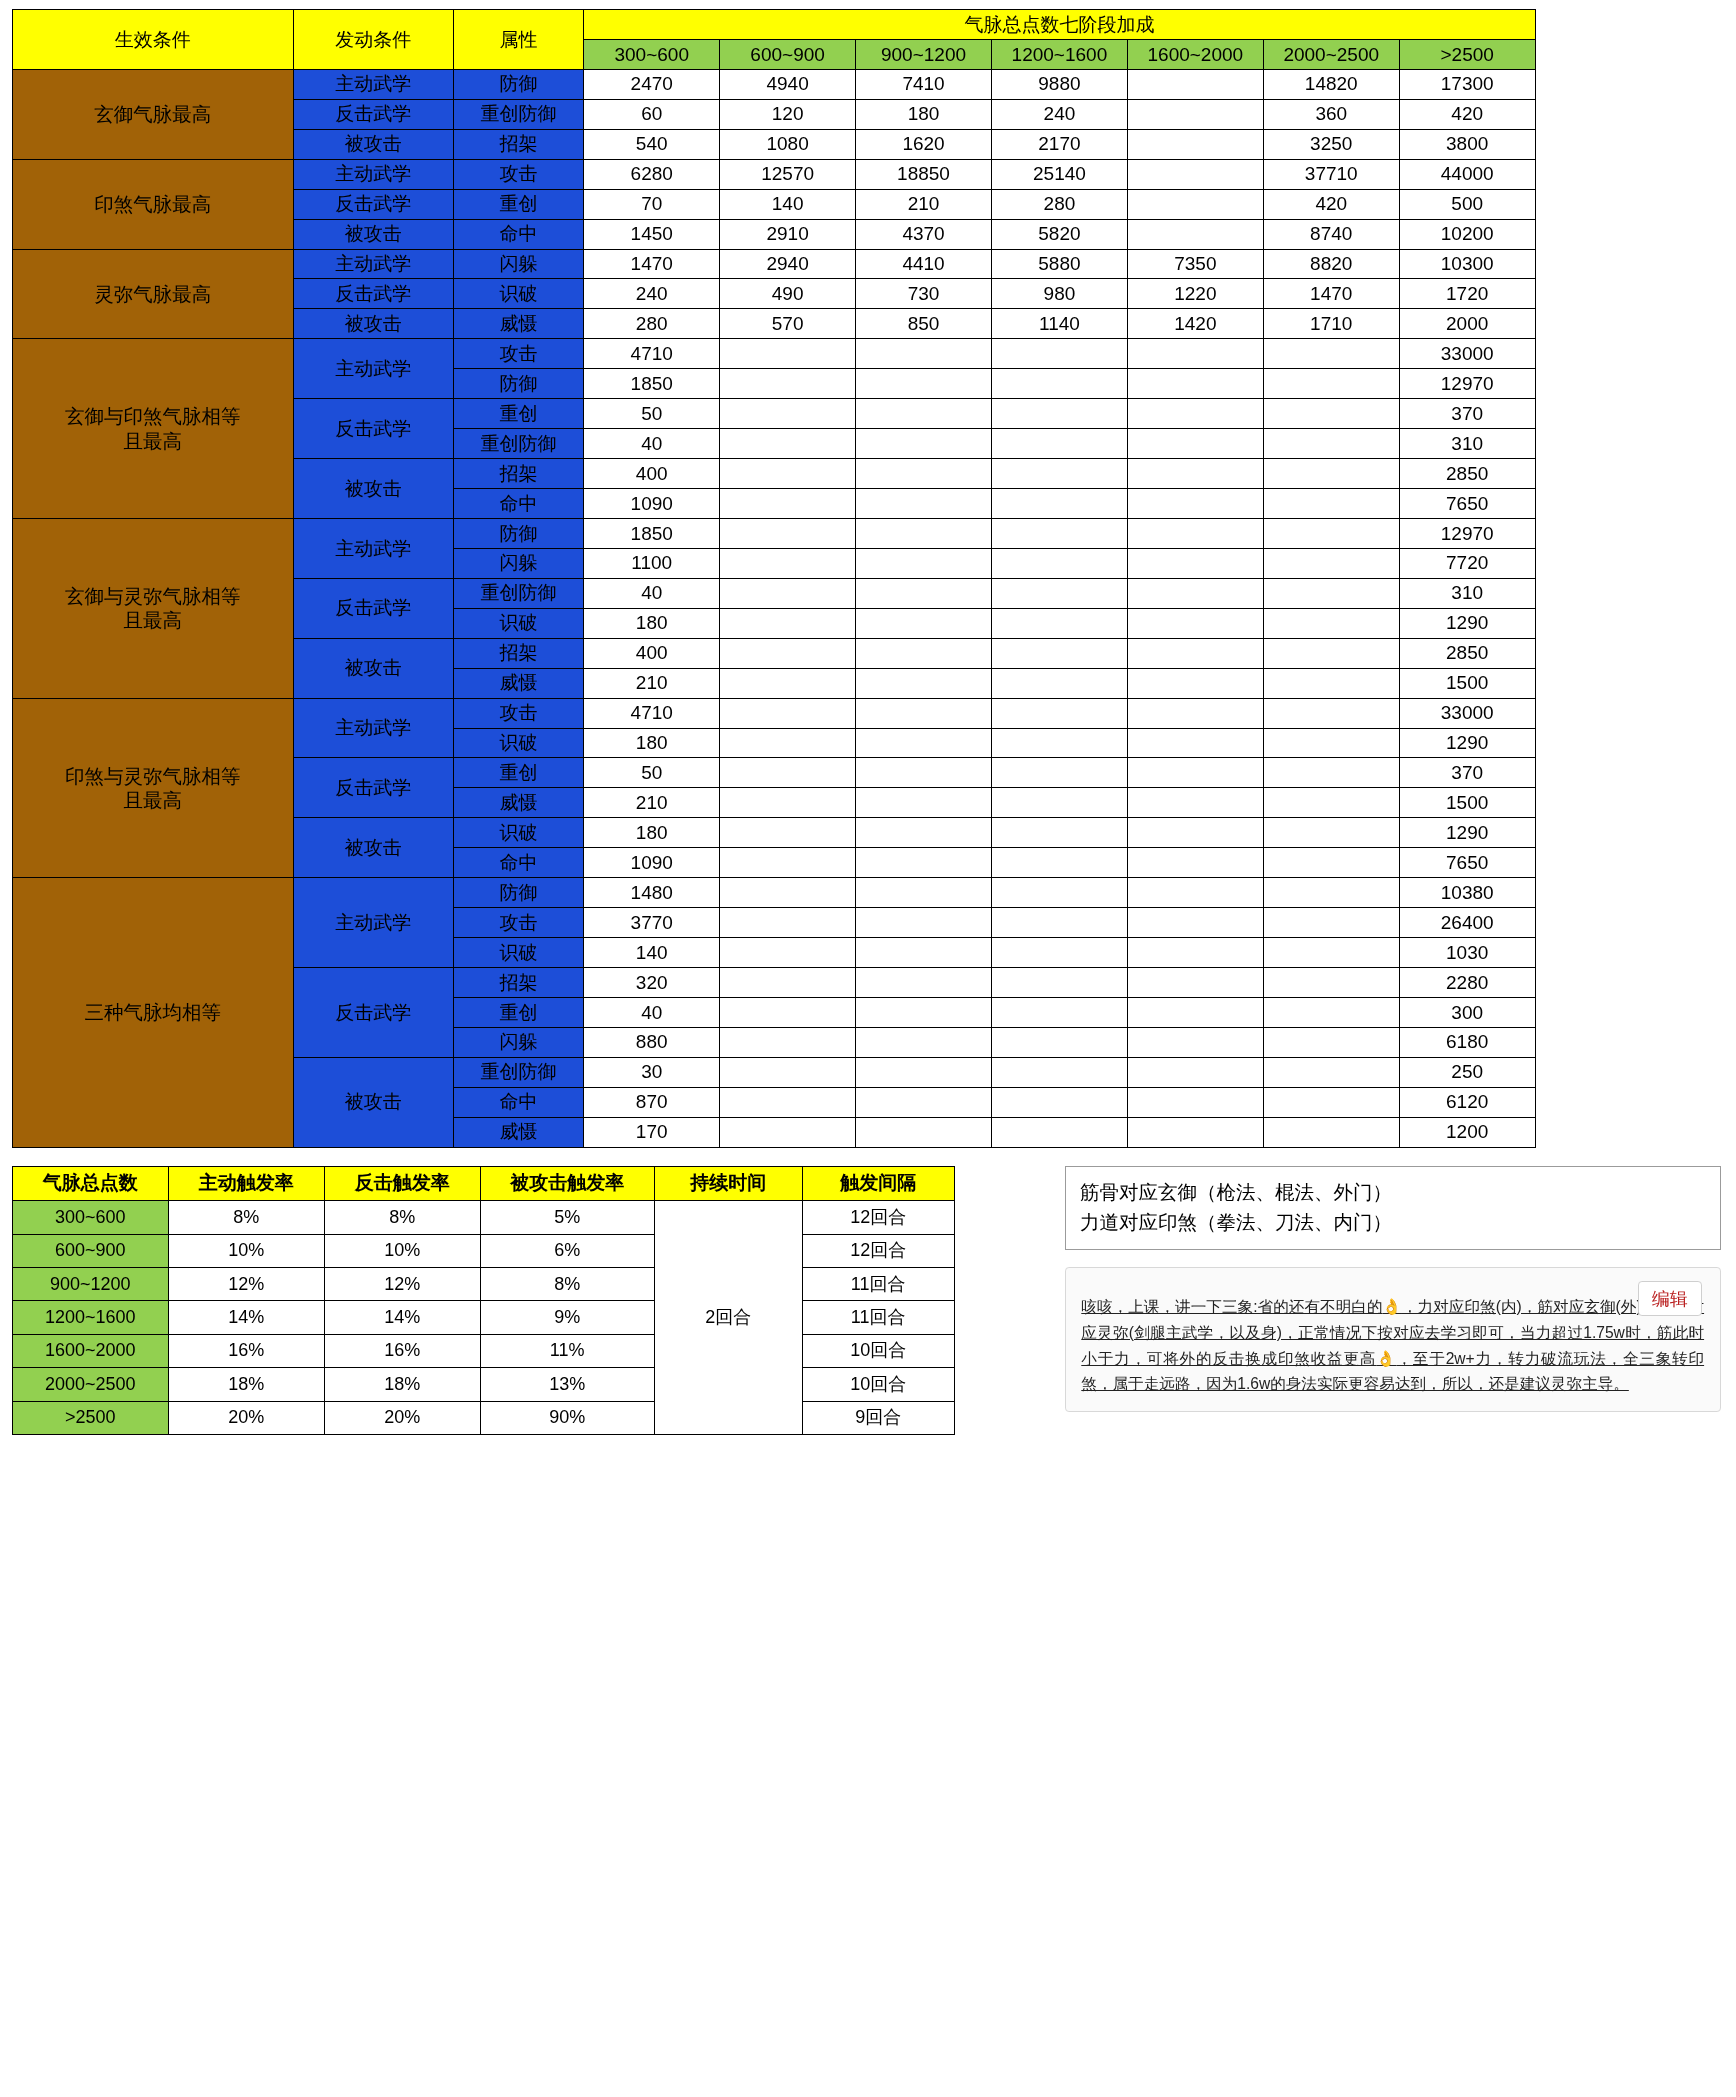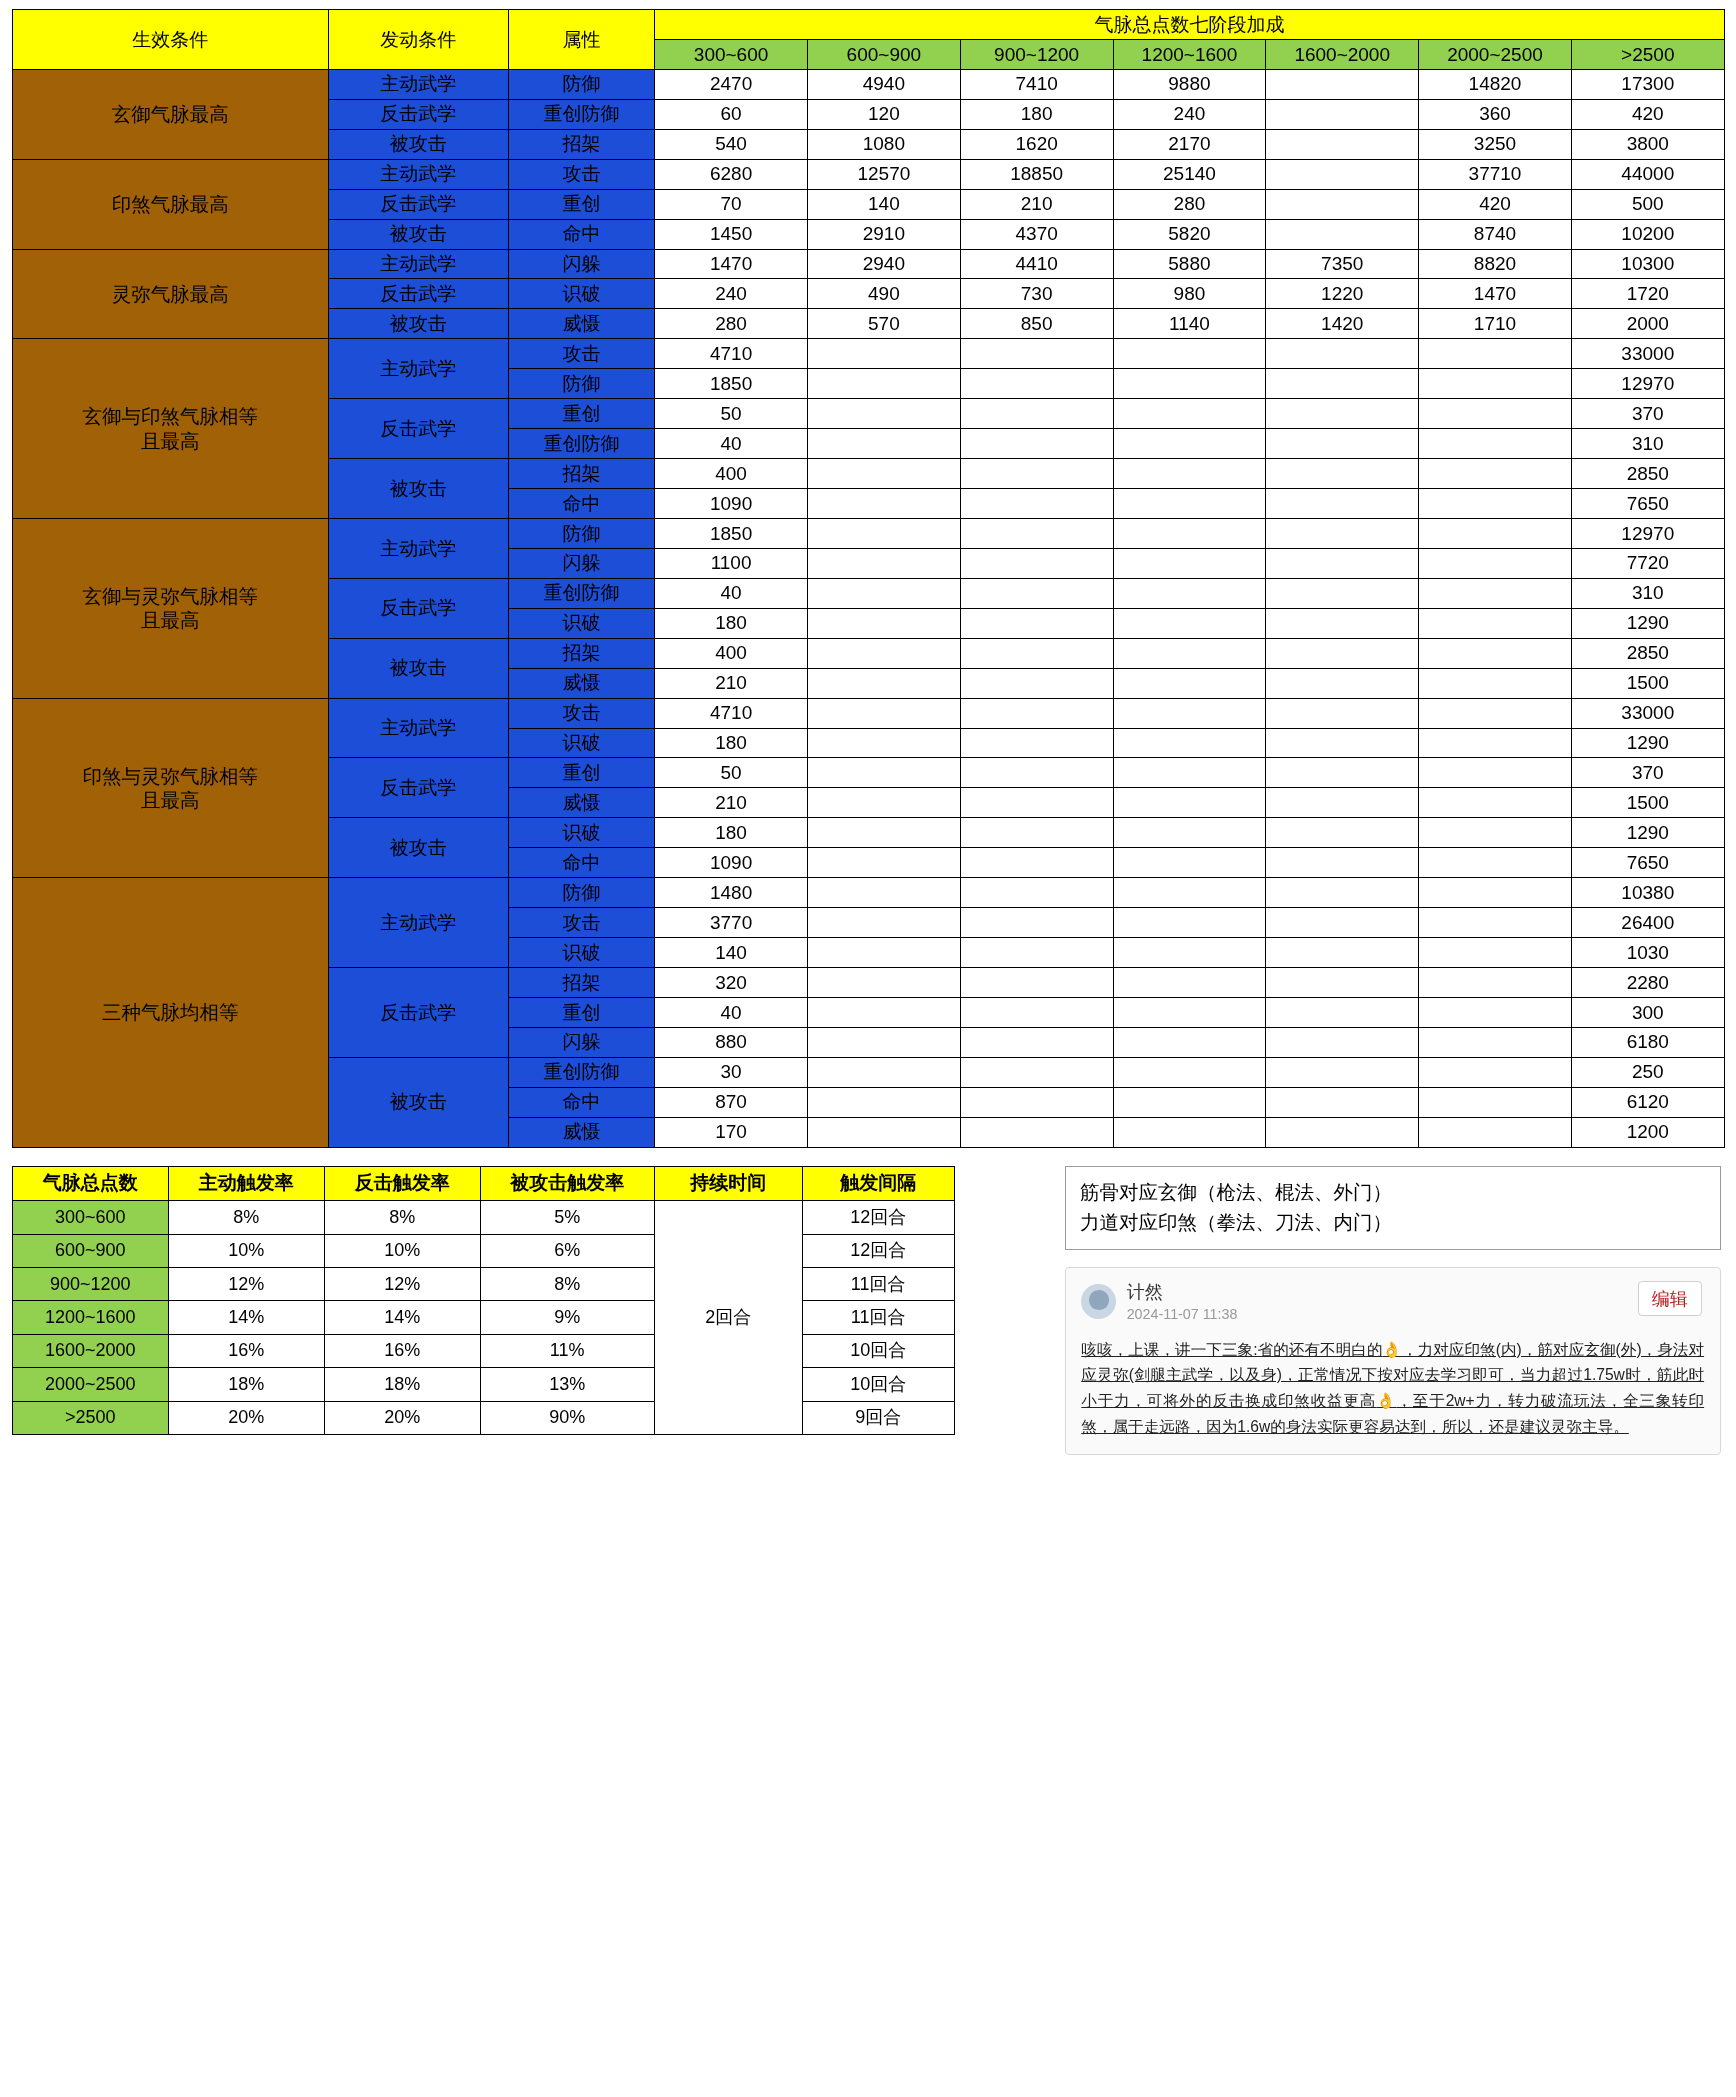--- a/index.html
+++ b/index.html
@@ -12,21 +12,21 @@
     width: 1736px;
     height: 2097px;
     position: relative;
     overflow: hidden;
   }
   .page { padding: 9px 11.7px 0 11.7px; }
 
   table.main {
     border-collapse: collapse;
     table-layout: fixed;
-    width: 1713px;
+    width: 1524px;
     font-size: 17.5px;
   }
   table.main td, table.main th {
     border: 1.3px solid #000;
     text-align: center;
     vertical-align: middle;
     padding: 2.6px 1.3px;
     line-height: 1.25;
     font-weight: normal;
   }
@@ -653,27 +653,20 @@
         </tbody>
     </table>
 
     <div class="right-col">
       <div class="notes">
         <div>筋骨对应玄御（枪法、棍法、外门）</div>
         <div>力道对应印煞（拳法、刀法、内门）</div>
       </div>
 
       <div class="comment">
-        <div class="comment-head">
-          <div class="avatar"></div>
-          <div class="cmt-meta">
-            <div class="cmt-author">计然</div>
-            <div class="cmt-time">2024-11-07 11:38</div>
-          </div>
-        </div>
         <button class="edit-btn">编辑</button>
         <div class="cmt-body">
           <span>咳咳，上课，讲一下三象:省的还有不明白的</span><span class="emo">👌</span><span>，力对应印煞(内)，筋对应玄御(外)，身法对应灵弥(剑腿主武学，以及身)，正常情况下按对应去学习即可，当力超过1.75w时，筋此时小于力，可将外的反击换成印煞收益更高</span><span class="emo">👌</span><span>，至于2w+力，转力破流玩法，全三象转印煞，属于走远路，因为1.6w的身法实际更容易达到，所以，还是建议灵弥主导。</span>
         </div>
       </div>
     </div>
 
   </div>
 </div>
 

